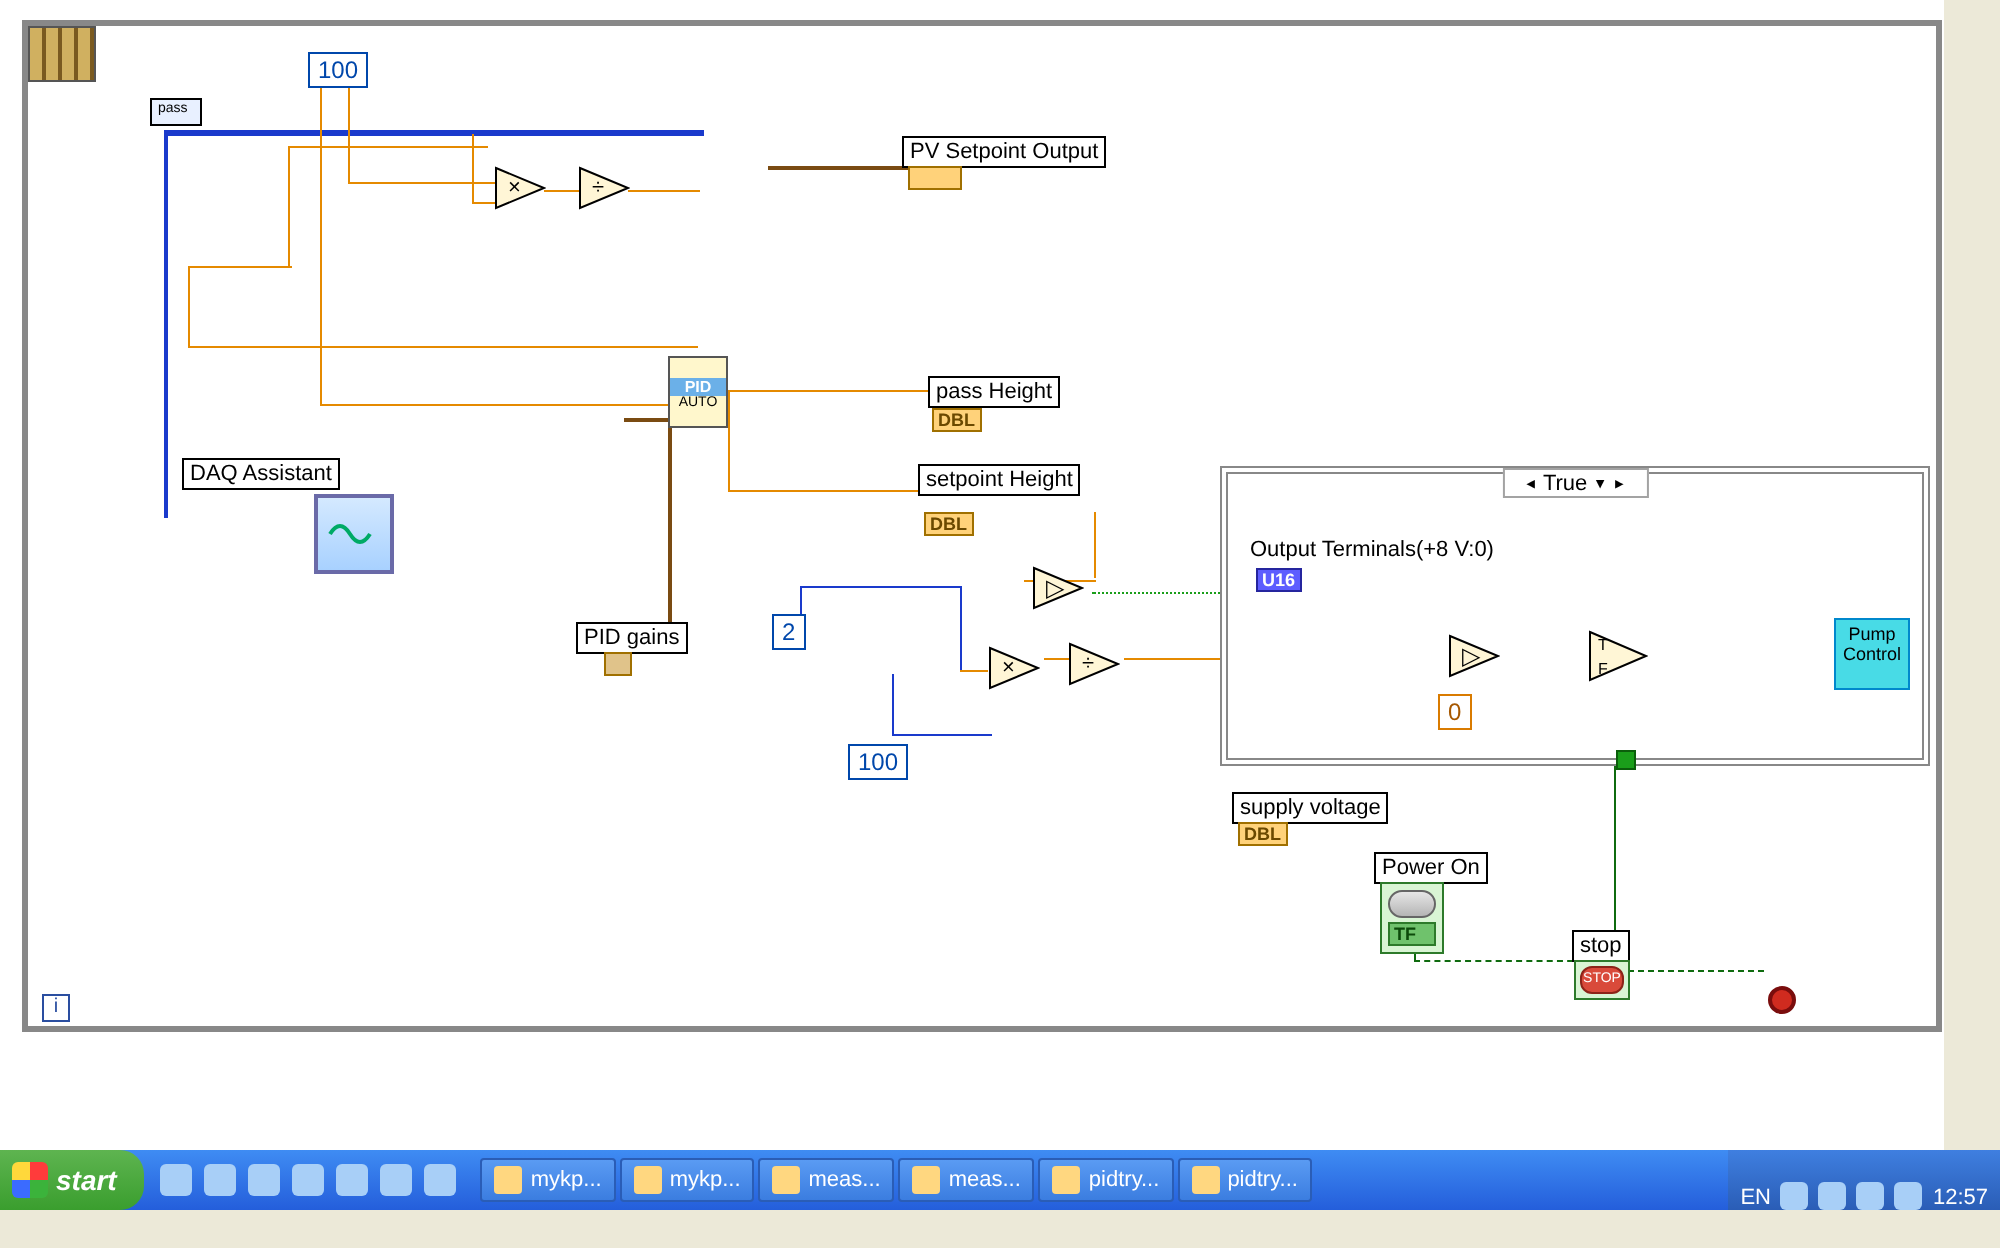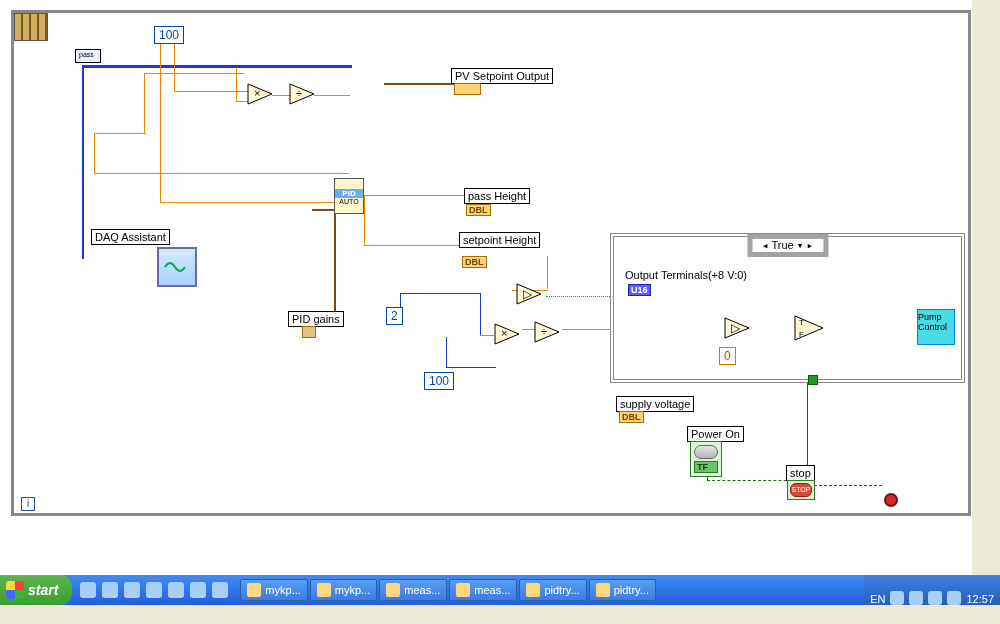--- a/index.html
+++ b/index.html
@@ -9,23 +9,23 @@
   .node, .constant, .label-box, .icon-box { position: absolute; font-size: 11px; }
   .label-box { border: 1px solid #000; background: #fff; padding: 1px 3px; white-space: nowrap; }
   .constant { border: 1px solid #0047ab; background: #fff; color: #0047ab; font-size: 12px; padding: 1px 4px; }
   .constant.orange { border-color: #d97b00; color: #a65800; }
   .terminal { border: 1px solid #a07000; background: #ffd27a; color: #6b4900; font-size: 9px; padding: 0 2px; font-weight: bold; }
   .terminal.tf { background: #6fc26c; border-color: #2d7a2a; color: #0c4a0a; }
   .terminal.u16 { background: #5d5dff; border-color: #25259e; color: #fff; }
   .iconbox { border: 1px solid #555; background: #f5f5f0; width: 30px; height: 30px; }
   .daq-icon { width: 40px; height: 40px; border: 2px solid #6a6aa8; background: linear-gradient(#d4e9ff,#a8d1ff); display:flex;align-items:center;justify-content:center; }
   .pid-icon { width: 30px; height: 36px; border: 1px solid #555; background: #fff7cc; font-size:8px; text-align:center; }
-  .pump-box { width: 38px; height: 36px; border: 1px solid #0088cc; background: #48dbe6; text-align:left; font-size:9px; padding-top:2px; }
+  .pump-box { width: 38px; height: 36px; border: 1px solid #0088cc; background: #48dbe6; text-align:center; font-size:9px; padding-top:2px; }
   .case-frame { position:absolute; border: 4px solid #888; background: #fff; border-style: double; }
-  .case-header { position:absolute; top:-3px; left:50%; transform:translateX(-50%); background:#fff; border:5px solid #a3a3a3; padding:0 10px; font-size:11px; }
+  .case-header { position:absolute; top:-3px; left:50%; transform:translateX(-50%); background:#fff; border:1px solid #a3a3a3; padding:0 10px; font-size:11px; }
   .scrollbar-h { height: 17px; background: #ece9d8; display:flex; align-items:center; }
   .sb-btn { width:17px; height:17px; background:#ece9d8; border:1px solid #aca899; border-top-color:#fff; border-left-color:#fff; display:flex;align-items:center;justify-content:center; }
   .sb-track { flex:1; height:17px; background:#f4f3ee; position:relative; }
   .sb-thumb { position:absolute; height:15px; top:1px; background:#ece9d8; border:1px solid #aca899; border-top-color:#fff; border-left-color:#fff; }
   .eval-tab { display:inline-block; border:1px solid #aca899; border-bottom:none; background:#ece9d8; padding:1px 8px; font-size:11px; }
   .taskbar { height: 30px; background: linear-gradient(#3f8cf3,#245edb); display:flex; align-items:center; color:#fff; }
   .start-btn { height:30px; padding:0 14px 0 6px; background: linear-gradient(#5eb450,#3a9e2e); border-radius:0 12px 12px 0; font-weight:bold; font-style:italic; font-size:14px; display:flex;align-items:center; gap:4px; }
   .start-logo { width:18px; height:18px; background: conic-gradient(#ff3b3b 0 90deg,#3bb33b 90deg 180deg,#3b6bff 180deg 270deg,#ffd83b 270deg 360deg); border-radius:3px; }
   .ql { display:flex; gap:6px; padding:0 8px; }
   .ql-icon { width:16px; height:16px; background:#a8cff7; border-radius:3px; }

